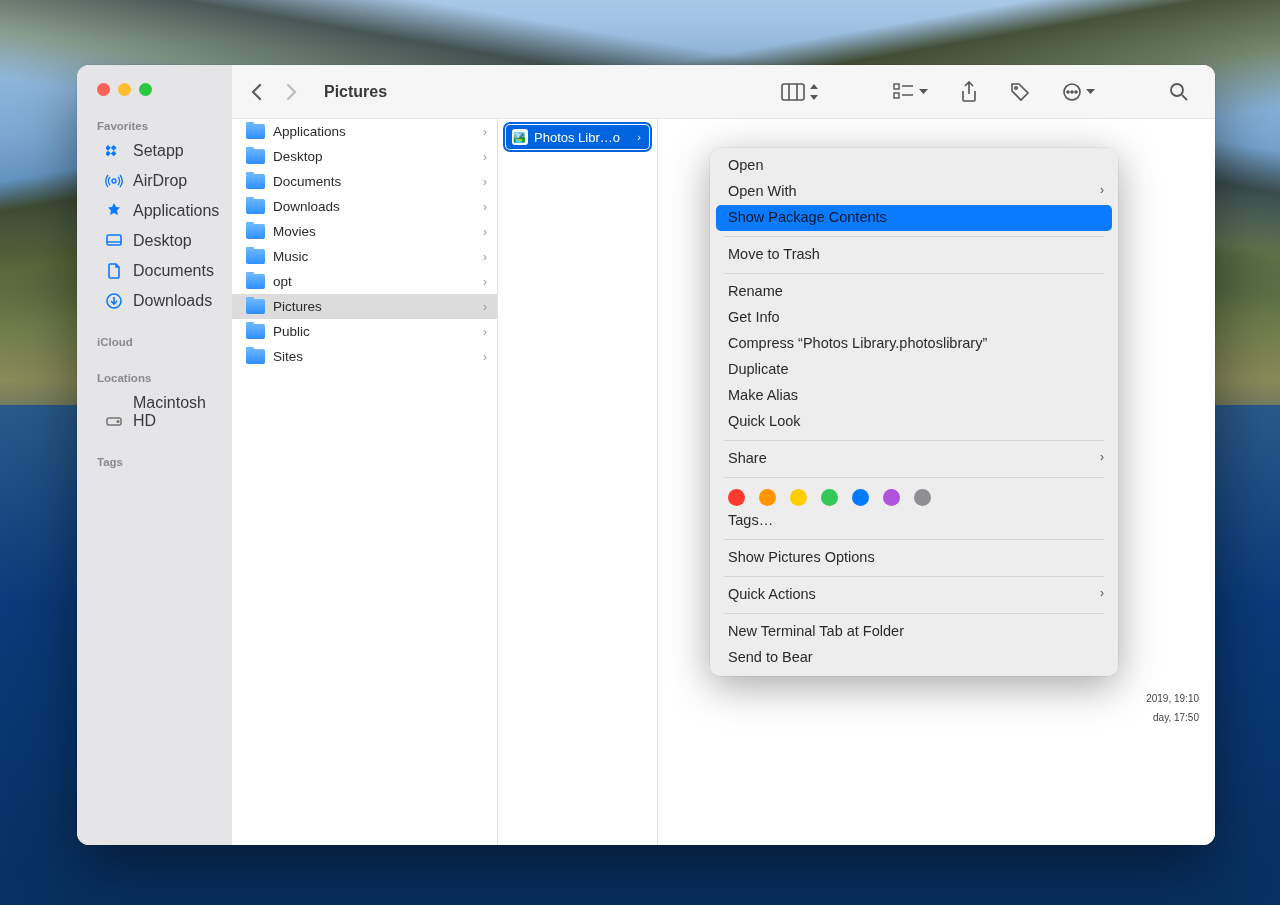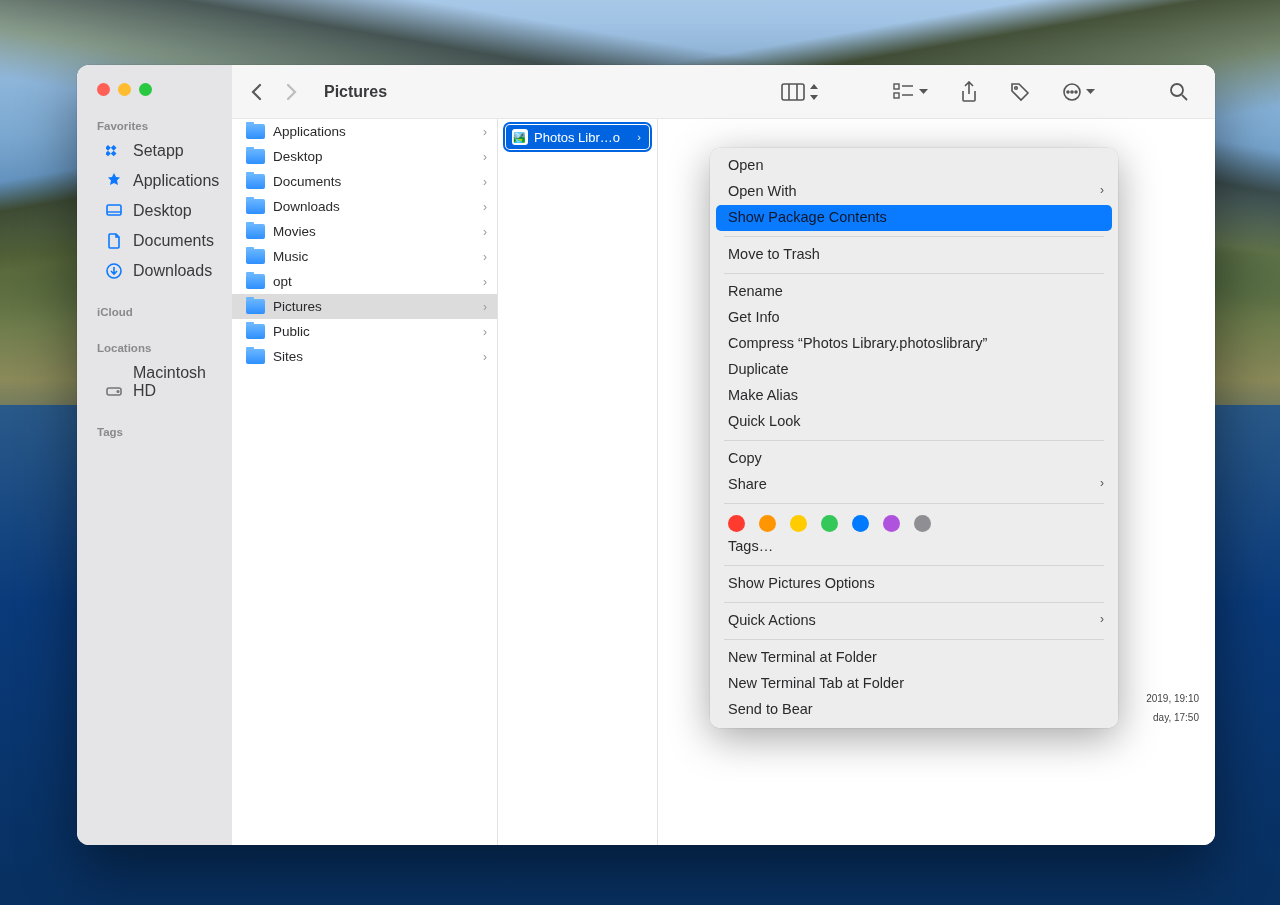--- a/index.html
+++ b/index.html
@@ -132,20 +132,32 @@
                 <rect x="0" y="0" width="4" height="4" transform="rotate(45 2 2) translate(2 2)"></rect>
                 <rect x="0" y="0" width="4" height="4" transform="rotate(45 2 2) translate(10 2)"></rect>
                 <rect x="0" y="0" width="4" height="4" transform="rotate(45 2 2) translate(6 6)"></rect>
               </g>
             </svg>
           </span>
         <span>Setapp</span>
       </div>
       <div class="sidebar-item">
         <span class="icon">
+            <svg width="18" height="18" viewBox="0 0 18 18" fill="none" stroke="#0d79ff" stroke-width="1.4">
+              <circle cx="9" cy="9" r="2"></circle>
+              <path d="M5 13 A6 6 0 0 1 5 5"></path>
+              <path d="M13 5 A6 6 0 0 1 13 13"></path>
+              <path d="M3 15 A9 9 0 0 1 3 3"></path>
+              <path d="M15 3 A9 9 0 0 1 15 15"></path>
+            </svg>
+          </span>
+        <span>AirDrop</span>
+      </div>
+      <div class="sidebar-item">
+        <span class="icon">
             <svg width="18" height="18" viewBox="0 0 18 18" fill="#0d79ff">
               <path d="M9 1 L11 5 L15 5.5 L12 8.5 L13 13 L9 11 L5 13 L6 8.5 L3 5.5 L7 5 Z"></path>
             </svg>
           </span>
         <span>Applications</span>
       </div>
       <div class="sidebar-item">
         <span class="icon">
             <svg width="18" height="18" viewBox="0 0 18 18" fill="none" stroke="#0d79ff" stroke-width="1.6">
               <rect x="2" y="3" width="14" height="10" rx="1.5"></rect>
@@ -363,23 +375,20 @@
     <div class="menu-item">
       <span>Duplicate</span>
     </div>
     <div class="menu-item">
       <span>Make Alias</span>
     </div>
     <div class="menu-item">
       <span>Quick Look</span>
     </div>
     <div class="menu-sep"></div>
-    <div class="menu-item">
-      <span>Copy</span>
-    </div>
     <div class="menu-item">
       <span>Share</span>
       <span class="submenu-arrow">›</span>
     </div>
     <div class="menu-sep"></div>
     <div class="tag-dots">
       <div class="tag-dot" style="background: rgb(255, 59, 48);"></div>
       <div class="tag-dot" style="background: rgb(255, 149, 0);"></div>
       <div class="tag-dot" style="background: rgb(255, 204, 0);"></div>
       <div class="tag-dot" style="background: rgb(52, 199, 89);"></div>
@@ -394,21 +403,18 @@
     <div class="menu-item">
       <span>Show Pictures Options</span>
     </div>
     <div class="menu-sep"></div>
     <div class="menu-item">
       <span>Quick Actions</span>
       <span class="submenu-arrow">›</span>
     </div>
     <div class="menu-sep"></div>
     <div class="menu-item">
-      <span>New Terminal at Folder</span>
-    </div>
-    <div class="menu-item">
       <span>New Terminal Tab at Folder</span>
     </div>
     <div class="menu-item">
       <span>Send to Bear</span>
     </div>
   </div>
 
 </body></html>

